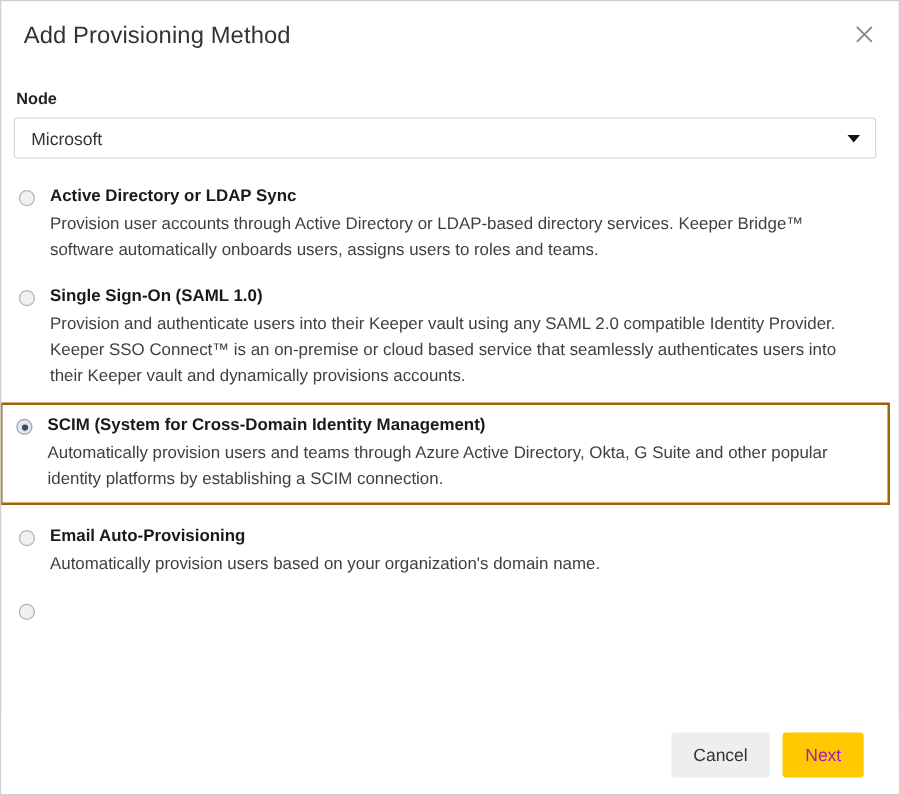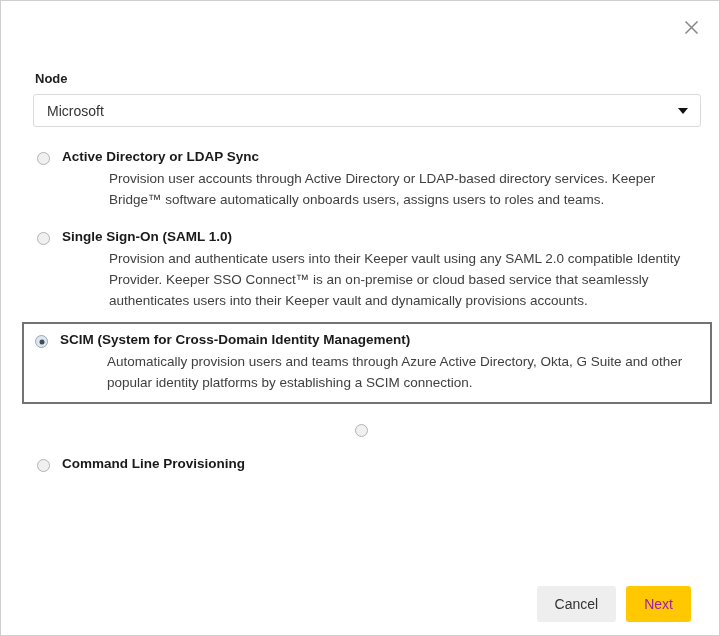--- a/index.html
+++ b/index.html
@@ -50,21 +50,21 @@
     justify-content: center;
     cursor: pointer;
     background: transparent;
     border: none;
     padding: 0;
   }
   .close-button svg { display: block; }
 
   
   .dialog-body {
-    padding: 6px 18px 0 32px;
+    padding: 6px 18px 0 10px;
   }
 
   .field-label {
     font-size: 13px;
     font-weight: 700;
     color: #222222;
     margin: 8px 0 7px 2px;
     line-height: 16px;
   }
 
@@ -106,21 +106,21 @@
     position: relative;
     display: flex;
     align-items: flex-start;
     padding: 4px 4px 4px 4px;
     margin-bottom: 10px;
     cursor: pointer;
     box-sizing: border-box;
     justify-content: center;
   }
   .option.highlighted {
-    border: 2px solid #737373;
+    border: 2px solid #a16207;
     margin-left: -11px;
     margin-right: -11px;
     padding-left: 11px;
     padding-right: 11px;
     padding-top: 7px;
     padding-bottom: 9px;
     margin-top: -3px;
     margin-bottom: 12px;
   }
 
@@ -162,21 +162,20 @@
     color: #1a1a1a;
     line-height: 18px;
     margin-bottom: 2px;
   }
   .option-desc {
     font-size: 13.5px;
     font-weight: 400;
     color: #404040;
     line-height: 21px;
     max-width: 648px;
-    margin-left: 47px;
   }
 
   
   .dialog-footer {
     position: absolute;
     left: 0;
     right: 0;
     bottom: 0;
     height: 62px;
     display: flex;
@@ -209,20 +208,21 @@
     color: #a21caf;
     min-width: 64px;
   }
 </style>
 </head>
 <body>
 
 <div class="dialog">
 
   <div class="dialog-header">
+    <div class="dialog-title">Add Provisioning Method</div>
     <button class="close-button">
       <span>
         <svg width="15" height="15" viewBox="0 0 15 15" aria-hidden="true">
           <line x1="1.5" y1="1.5" x2="13.5" y2="13.5" stroke="#8a8a8a" stroke-width="1.6"></line>
           <line x1="13.5" y1="1.5" x2="1.5" y2="13.5" stroke="#8a8a8a" stroke-width="1.6"></line>
         </svg>
       </span>
     </button>
   </div>
 
@@ -256,26 +256,29 @@
       <div class="option highlighted">
         <span class="radio checked"></span>
         <div class="option-text">
           <div class="option-title">SCIM (System for Cross-Domain Identity Management)</div>
           <div class="option-desc">Automatically provision users and teams through Azure Active Directory, Okta, G Suite and other popular identity platforms by establishing a SCIM connection.</div>
         </div>
       </div>
 
       <div class="option">
         <span class="radio"></span>
-      </div>
-
-      <div class="option">
-        <span class="radio"></span>
-        <div class="option-text">
-          <div class="option-title">Command Line Provisioning</div>
+        <div class="option-text">
+          <div class="option-title">Email Auto-Provisioning</div>
+          <div class="option-desc">Automatically provision users based on your organization's domain name.</div>
+        </div>
+      </div>
+
+      <div class="option">
+        <span class="radio"></span>
+        <div class="option-text">
         </div>
       </div>
 
     </div>
   </div>
 
   <div class="dialog-footer">
     <button class="btn btn-cancel">Cancel</button>
     <button class="btn btn-next">Next</button>
   </div>

